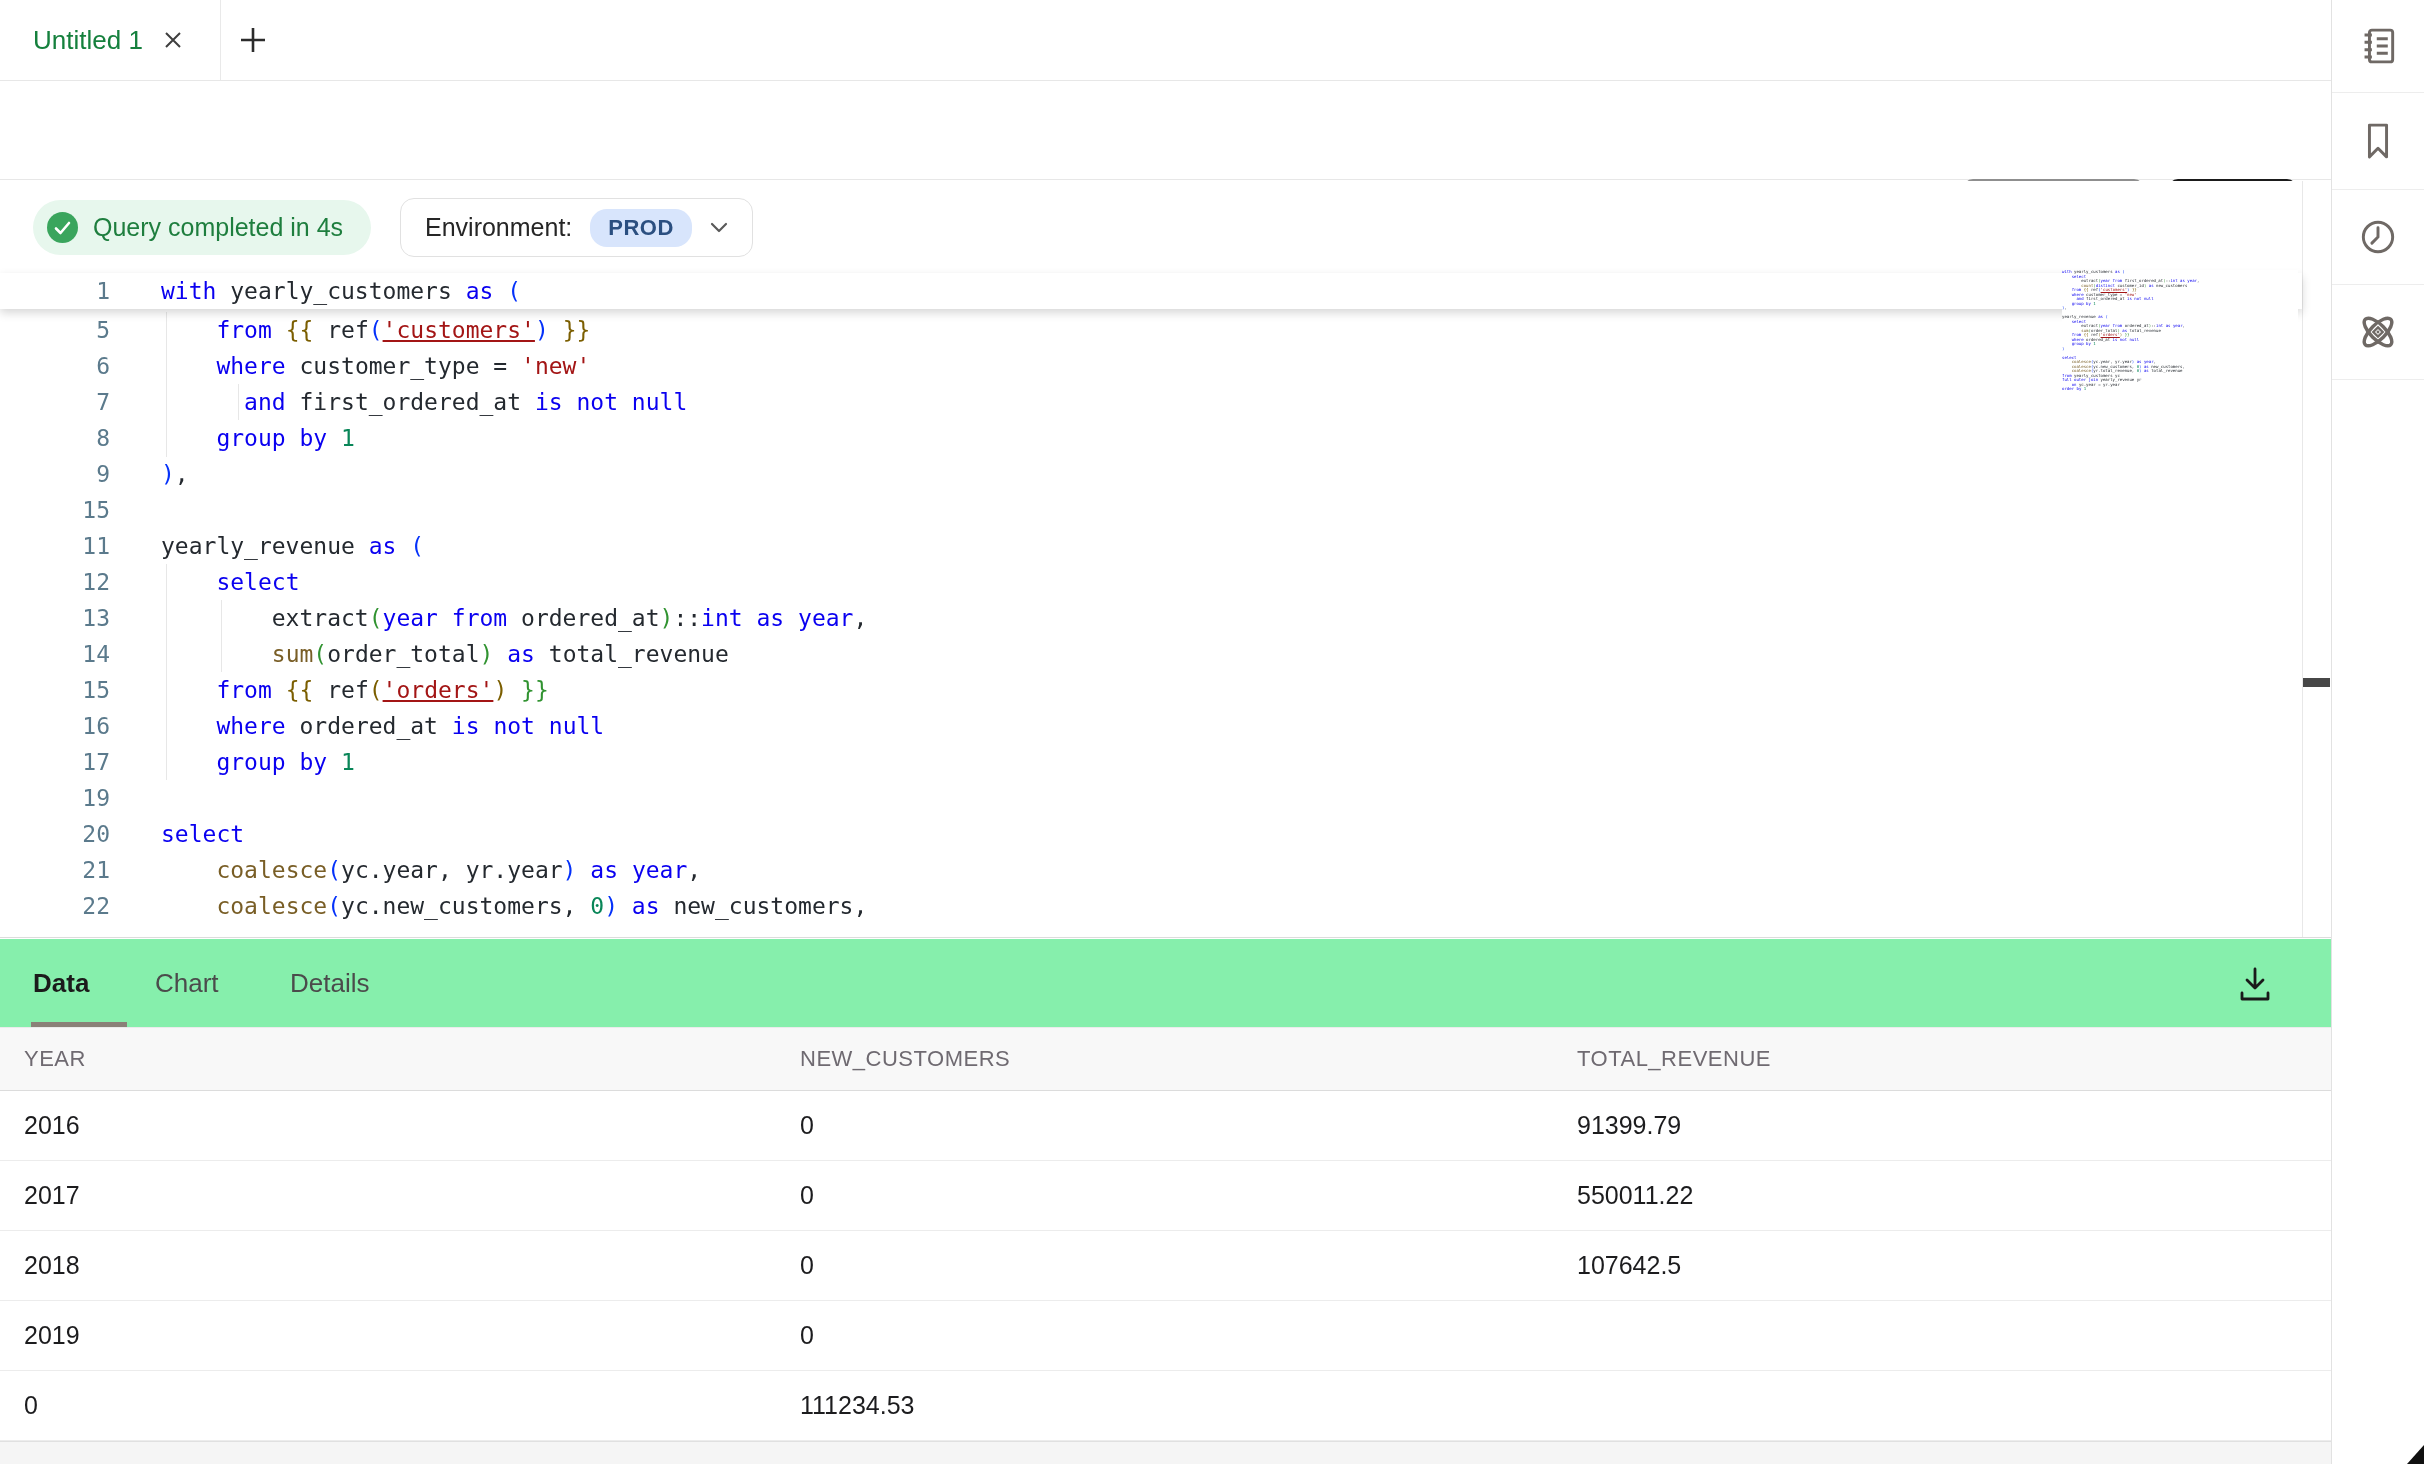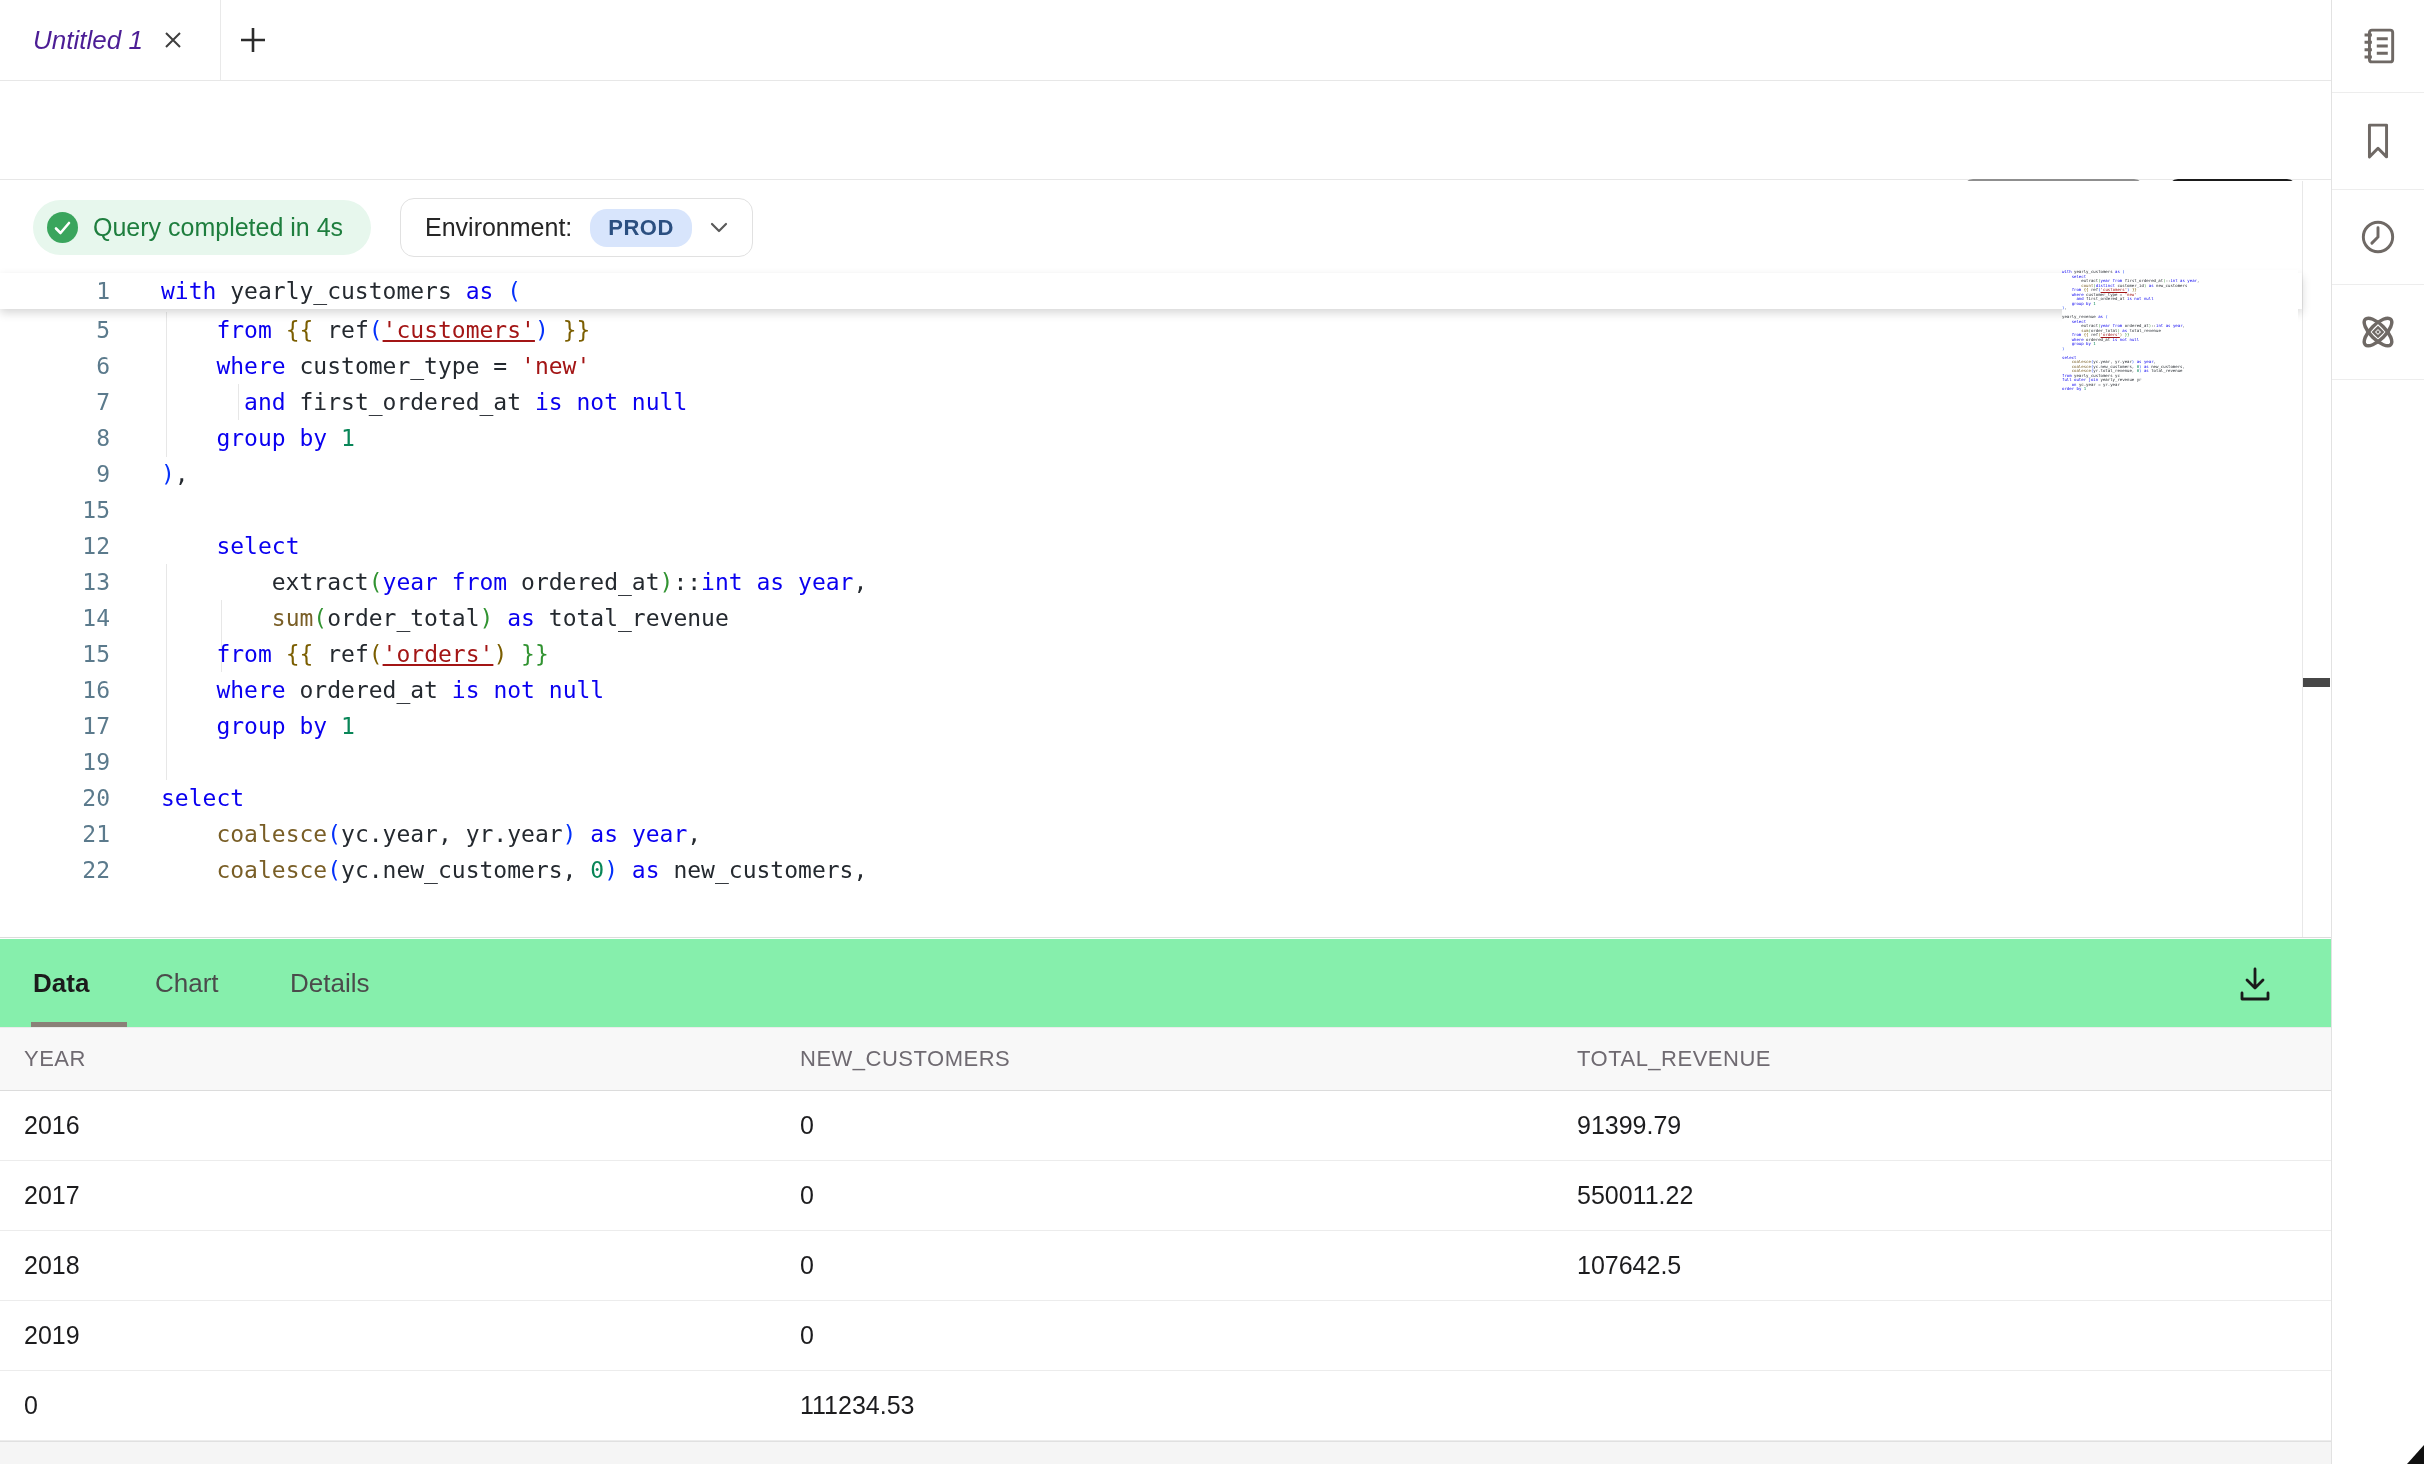--- a/index.html
+++ b/index.html
@@ -4,21 +4,21 @@
 <style>
   * { margin:0; padding:0; box-sizing:border-box; }
   html,body { width:2424px; height:1464px; overflow:hidden; background:#ffffff;
               font-family:"Liberation Sans", sans-serif; color:#1c1c1e; }
 
   
   #tabbar { position:absolute; left:0; top:0; width:2331px; height:81px;
             border-bottom:1px solid #e7e7e7; background:#fff; }
   .doc-tab { position:absolute; left:0; top:0; height:80px; display:flex; align-items:center;
              padding-left:33px; gap:18px; cursor:pointer; }
-  .doc-tab-label { font-size:26px; color:#4c1d95;font-style:italic; }
+  .doc-tab-label { font-size:26px; color:#15803d; }
   .tab-divider { position:absolute; left:220px; top:0; width:1px; height:80px; background:#e9e9e9; }
   .newtab { position:absolute; left:236px; top:23px; width:34px; height:34px;
             display:flex; align-items:center; justify-content:center; cursor:pointer; }
 
   
   #toolbar { position:absolute; left:0; top:82px; width:2331px; height:98px;
              border-bottom:1px solid #e7e7e7; background:#fff; }
   .bm-btn { position:absolute; left:1886px; top:108px; width:42px; height:44px; cursor:pointer; }
   .develop-btn { position:absolute; left:1963px; top:97px; width:181px; height:65px;
                  border:2px solid #8f8f8f; border-radius:10px; background:#fff;
@@ -161,20 +161,21 @@
   <div id="sticky-line">
       <div class="code-line"><span class="line-num">1</span><span class="line-code"><span style="color: rgb(10, 0, 240);">with</span><span style="color: rgb(36, 41, 47);"> yearly_customers </span><span style="color: rgb(10, 0, 240);">as</span><span style="color: rgb(36, 41, 47);"> </span><span style="color: rgb(4, 49, 250);">(</span></span></div>
     </div>
   <div id="code-lines">
       <div class="code-line"><span class="line-num">5</span><span class="line-code"><span style="color: rgb(36, 41, 47);">    </span><span style="color: rgb(10, 0, 240);">from</span><span style="color: rgb(36, 41, 47);"> </span><span style="color: rgb(123, 94, 0);">{{</span><span style="color: rgb(36, 41, 47);"> ref</span><span style="color: rgb(4, 49, 250);">(</span><span style="color: rgb(163, 21, 21); text-decoration: underline;">'customers'</span><span style="color: rgb(4, 49, 250);">)</span><span style="color: rgb(36, 41, 47);"> </span><span style="color: rgb(123, 94, 0);">}}</span></span></div>
       <div class="code-line"><span class="line-num">6</span><span class="line-code"><span style="color: rgb(36, 41, 47);">    </span><span style="color: rgb(10, 0, 240);">where</span><span style="color: rgb(36, 41, 47);"> customer_type = </span><span style="color: rgb(163, 21, 21);">'new'</span></span></div>
       <div class="code-line"><span class="line-num">7</span><span class="line-code"><span style="color: rgb(36, 41, 47);">      </span><span style="color: rgb(10, 0, 240);">and</span><span style="color: rgb(36, 41, 47);"> first_ordered_at </span><span style="color: rgb(10, 0, 240);">is</span><span style="color: rgb(36, 41, 47);"> </span><span style="color: rgb(10, 0, 240);">not</span><span style="color: rgb(36, 41, 47);"> </span><span style="color: rgb(10, 0, 240);">null</span></span></div>
       <div class="code-line"><span class="line-num">8</span><span class="line-code"><span style="color: rgb(36, 41, 47);">    </span><span style="color: rgb(10, 0, 240);">group</span><span style="color: rgb(36, 41, 47);"> </span><span style="color: rgb(10, 0, 240);">by</span><span style="color: rgb(36, 41, 47);"> </span><span style="color: rgb(9, 134, 88);">1</span></span></div>
       <div class="code-line"><span class="line-num">9</span><span class="line-code"><span style="color: rgb(4, 49, 250);">)</span><span style="color: rgb(36, 41, 47);">,</span></span></div>
       <div class="code-line"><span class="line-num">15</span><span class="line-code"></span></div>
+      <div class="code-line"><span class="line-num">11</span><span class="line-code"><span style="color: rgb(36, 41, 47);">yearly_revenue </span><span style="color: rgb(10, 0, 240);">as</span><span style="color: rgb(36, 41, 47);"> </span><span style="color: rgb(4, 49, 250);">(</span></span></div>
       <div class="code-line"><span class="line-num">12</span><span class="line-code"><span style="color: rgb(36, 41, 47);">    </span><span style="color: rgb(10, 0, 240);">select</span></span></div>
       <div class="code-line"><span class="line-num">13</span><span class="line-code"><span style="color: rgb(36, 41, 47);">        extract</span><span style="color: rgb(49, 147, 49);">(</span><span style="color: rgb(10, 0, 240);">year</span><span style="color: rgb(36, 41, 47);"> </span><span style="color: rgb(10, 0, 240);">from</span><span style="color: rgb(36, 41, 47);"> ordered_at</span><span style="color: rgb(49, 147, 49);">)</span><span style="color: rgb(36, 41, 47);">::</span><span style="color: rgb(10, 0, 240);">int</span><span style="color: rgb(36, 41, 47);"> </span><span style="color: rgb(10, 0, 240);">as</span><span style="color: rgb(36, 41, 47);"> </span><span style="color: rgb(10, 0, 240);">year</span><span style="color: rgb(36, 41, 47);">,</span></span></div>
       <div class="code-line"><span class="line-num">14</span><span class="line-code"><span style="color: rgb(36, 41, 47);">        </span><span style="color: rgb(121, 94, 38);">sum</span><span style="color: rgb(49, 147, 49);">(</span><span style="color: rgb(36, 41, 47);">order_total</span><span style="color: rgb(49, 147, 49);">)</span><span style="color: rgb(36, 41, 47);"> </span><span style="color: rgb(10, 0, 240);">as</span><span style="color: rgb(36, 41, 47);"> total_revenue</span></span></div>
       <div class="code-line"><span class="line-num">15</span><span class="line-code"><span style="color: rgb(36, 41, 47);">    </span><span style="color: rgb(10, 0, 240);">from</span><span style="color: rgb(36, 41, 47);"> </span><span style="color: rgb(123, 94, 0);">{{</span><span style="color: rgb(36, 41, 47);"> ref</span><span style="color: rgb(123, 94, 0);">(</span><span style="color: rgb(163, 21, 21); text-decoration: underline;">'orders'</span><span style="color: rgb(123, 94, 0);">)</span><span style="color: rgb(36, 41, 47);"> </span><span style="color: rgb(49, 147, 49);">}}</span></span></div>
       <div class="code-line"><span class="line-num">16</span><span class="line-code"><span style="color: rgb(36, 41, 47);">    </span><span style="color: rgb(10, 0, 240);">where</span><span style="color: rgb(36, 41, 47);"> ordered_at </span><span style="color: rgb(10, 0, 240);">is</span><span style="color: rgb(36, 41, 47);"> </span><span style="color: rgb(10, 0, 240);">not</span><span style="color: rgb(36, 41, 47);"> </span><span style="color: rgb(10, 0, 240);">null</span></span></div>
       <div class="code-line"><span class="line-num">17</span><span class="line-code"><span style="color: rgb(36, 41, 47);">    </span><span style="color: rgb(10, 0, 240);">group</span><span style="color: rgb(36, 41, 47);"> </span><span style="color: rgb(10, 0, 240);">by</span><span style="color: rgb(36, 41, 47);"> </span><span style="color: rgb(9, 134, 88);">1</span></span></div>
       <div class="code-line"><span class="line-num">19</span><span class="line-code"></span></div>
       <div class="code-line"><span class="line-num">20</span><span class="line-code"><span style="color: rgb(10, 0, 240);">select</span></span></div>
       <div class="code-line"><span class="line-num">21</span><span class="line-code"><span style="color: rgb(36, 41, 47);">    </span><span style="color: rgb(121, 94, 38);">coalesce</span><span style="color: rgb(4, 49, 250);">(</span><span style="color: rgb(36, 41, 47);">yc.year, yr.year</span><span style="color: rgb(4, 49, 250);">)</span><span style="color: rgb(36, 41, 47);"> </span><span style="color: rgb(10, 0, 240);">as</span><span style="color: rgb(36, 41, 47);"> </span><span style="color: rgb(10, 0, 240);">year</span><span style="color: rgb(36, 41, 47);">,</span></span></div>
       <div class="code-line"><span class="line-num">22</span><span class="line-code"><span style="color: rgb(36, 41, 47);">    </span><span style="color: rgb(121, 94, 38);">coalesce</span><span style="color: rgb(4, 49, 250);">(</span><span style="color: rgb(36, 41, 47);">yc.new_customers, </span><span style="color: rgb(9, 134, 88);">0</span><span style="color: rgb(4, 49, 250);">)</span><span style="color: rgb(36, 41, 47);"> </span><span style="color: rgb(10, 0, 240);">as</span><span style="color: rgb(36, 41, 47);"> new_customers,</span></span></div>

